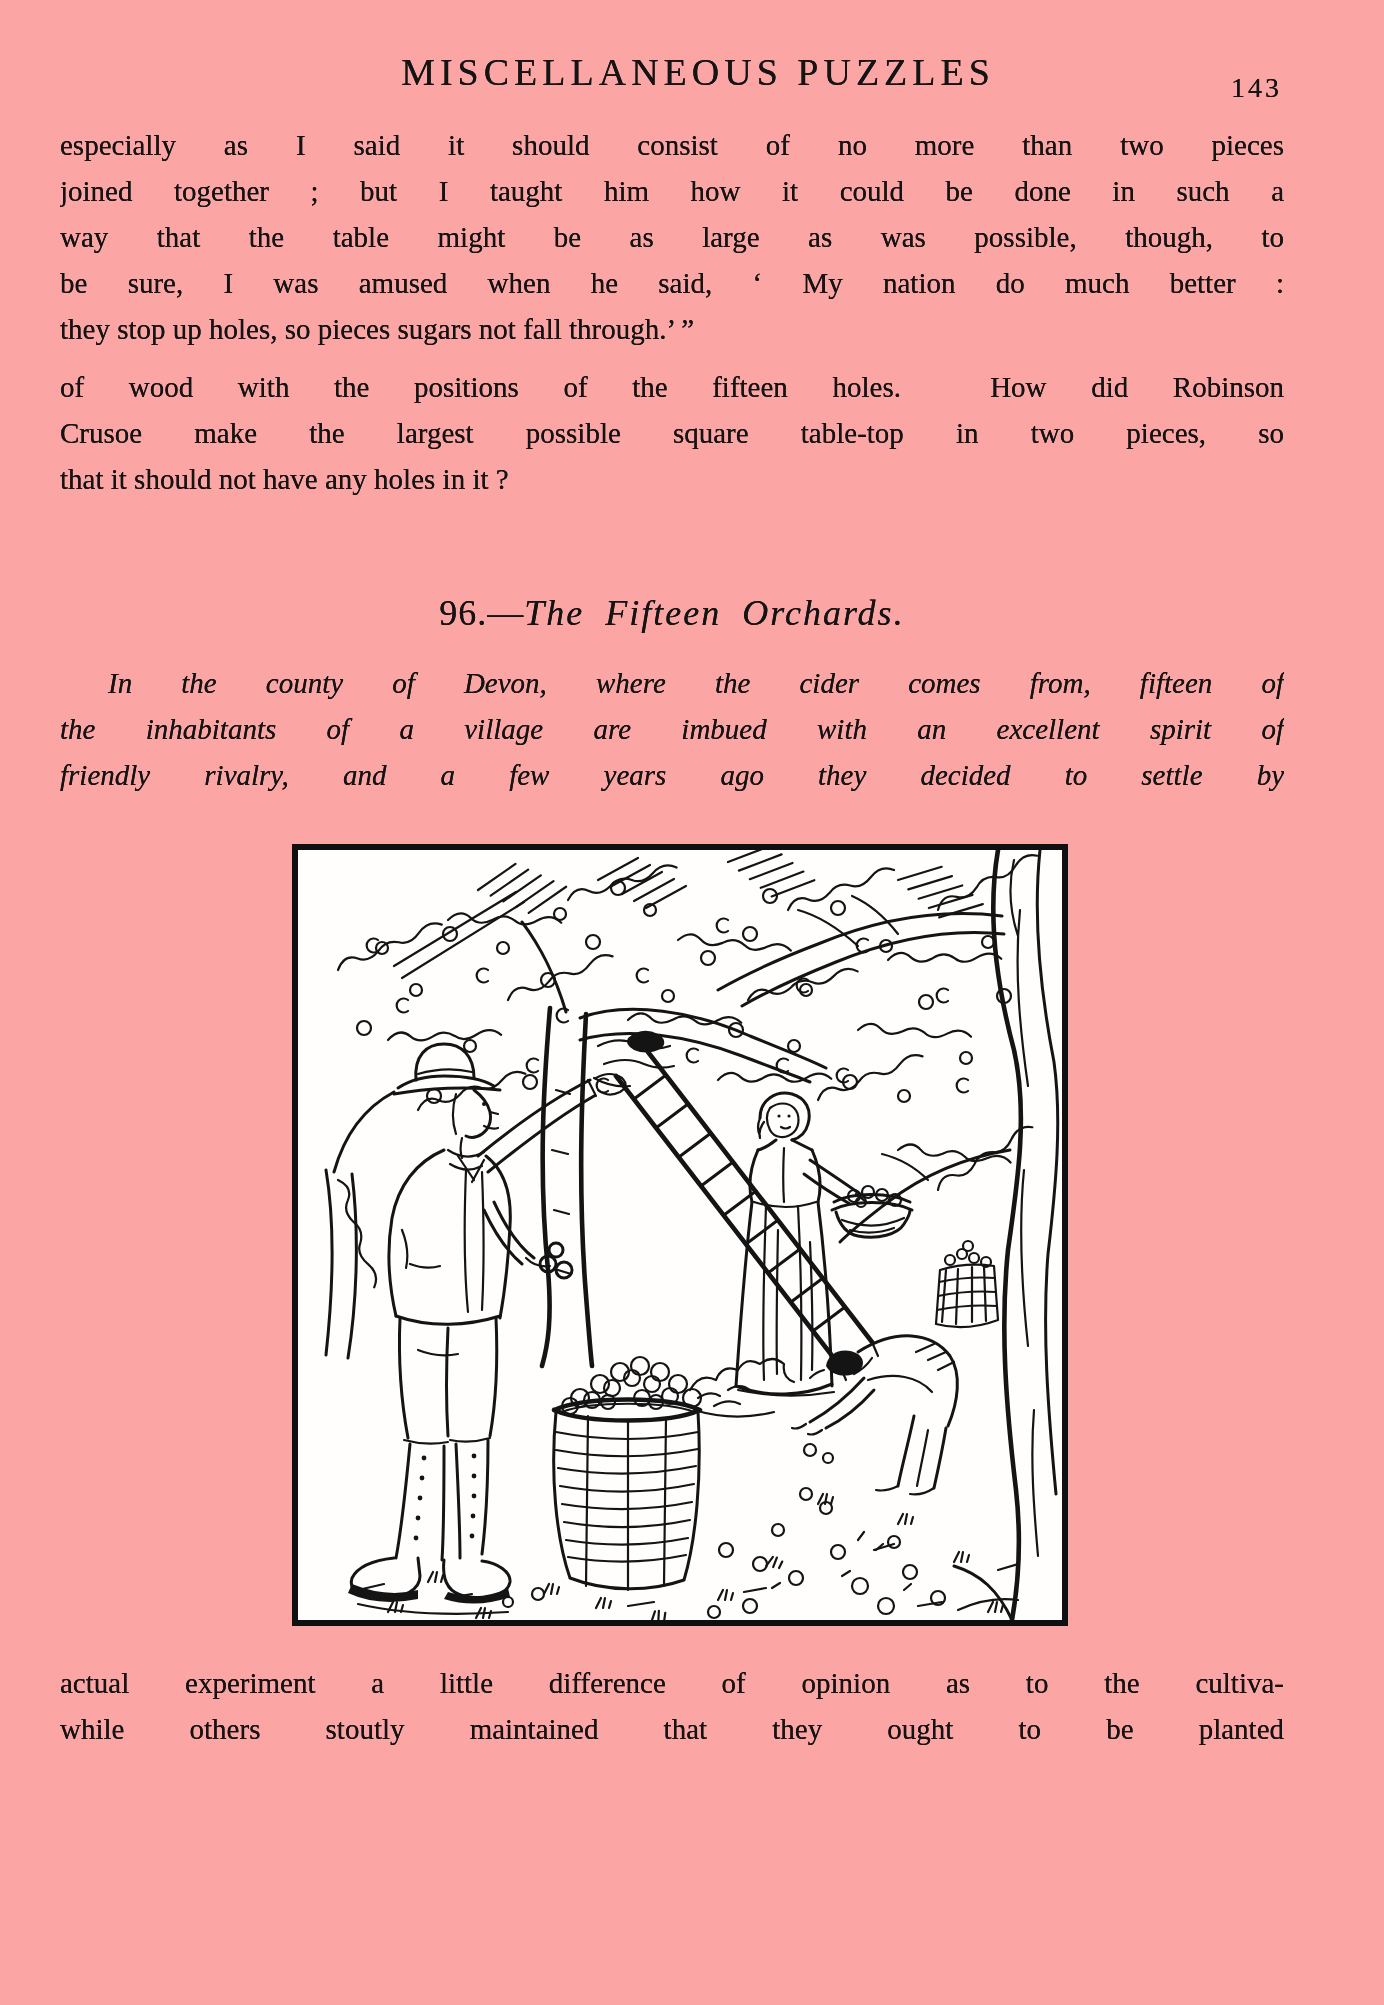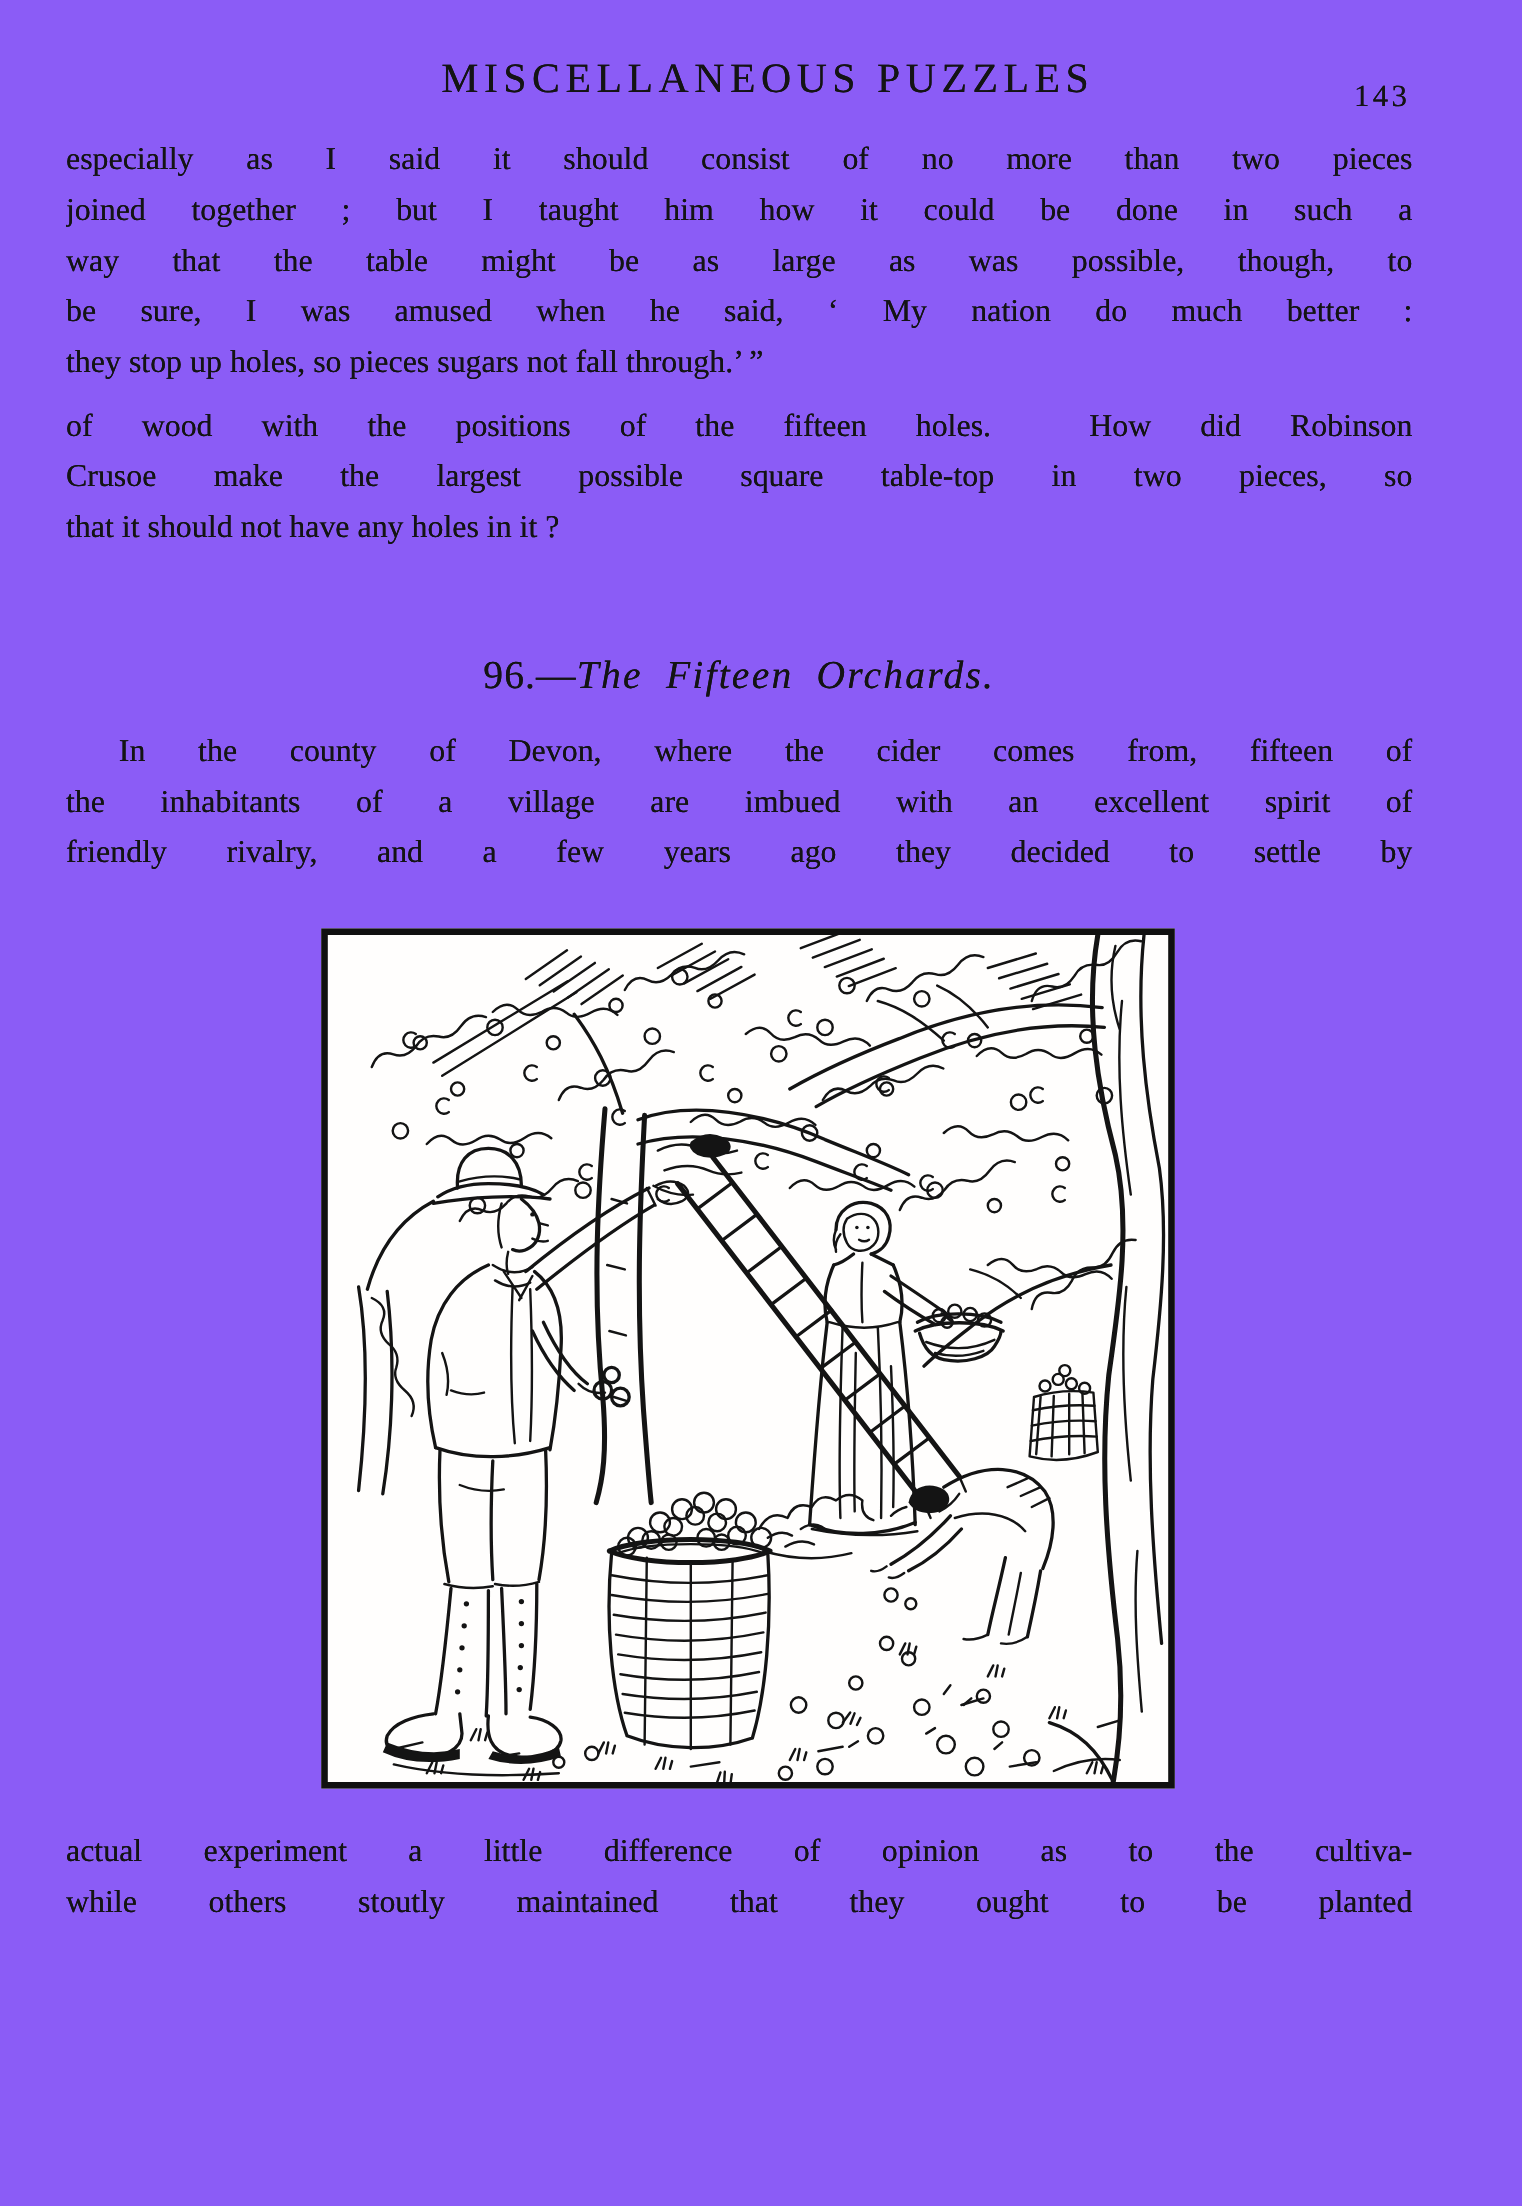--- a/index.html
+++ b/index.html
@@ -3,21 +3,21 @@
 <meta charset="utf-8">
 <style>
   html,body{margin:0;padding:0;background:#ffffff;}
   body{
     width:1384px;height:2005px;overflow:hidden;
     font-family:"Liberation Serif","DejaVu Serif",serif;
     color:#141414;
   }
   .page{
     width:1384px;height:2005px;box-sizing:border-box;
-    padding:50px 100px 0 60px;background:#8b5cf6;position:relative;
+    padding:50px 100px 0 60px;background:#fca5a5;position:relative;
   }
   .ink{color:#141414;text-shadow:0 0 .6px #141414;}
   
   .hdr{position:relative;height:56px;}
   .hdr-title{
     position:absolute;left:calc(50% + 26px);transform:translateX(-50%);
     top:0;font-size:38px;letter-spacing:5px;white-space:nowrap;
   }
   .hdr-num{position:absolute;right:2px;top:22px;font-size:28px;letter-spacing:3px;}
   
@@ -27,21 +27,21 @@
     white-space:pre-wrap;overflow:hidden;
   }
   .tl.nj{text-align-last:auto;}
   .tl.ind{text-indent:48px;}
   .p1{margin-top:16px;}
   .p2{margin-top:12px;}
   .sec-head{
     margin-top:90px;text-align:center;font-size:36px;letter-spacing:1px;
   }
   .sec-head .it{font-style:italic;letter-spacing:2px;word-spacing:10px;}
-  .p3{margin-top:26px;}
+  .p3{margin-top:26px;font-style:italic;}
   .p4{margin-top:34px;}
   
   .illo{
     margin:46px 0 0 232px;width:764px;height:770px;
     border:6px solid #101010;position:relative;background:#fffefd;box-sizing:content-box;
   }
   .illo svg{position:absolute;left:0;top:0;width:764px;height:770px;}
   .illo .s2{stroke:#141414;stroke-width:2.2;fill:none;stroke-linecap:round;stroke-linejoin:round;}
   .illo .s3{stroke:#141414;stroke-width:3;fill:none;stroke-linecap:round;stroke-linejoin:round;}
   .illo .s4{stroke:#141414;stroke-width:4.6;fill:none;stroke-linecap:round;stroke-linejoin:round;}

